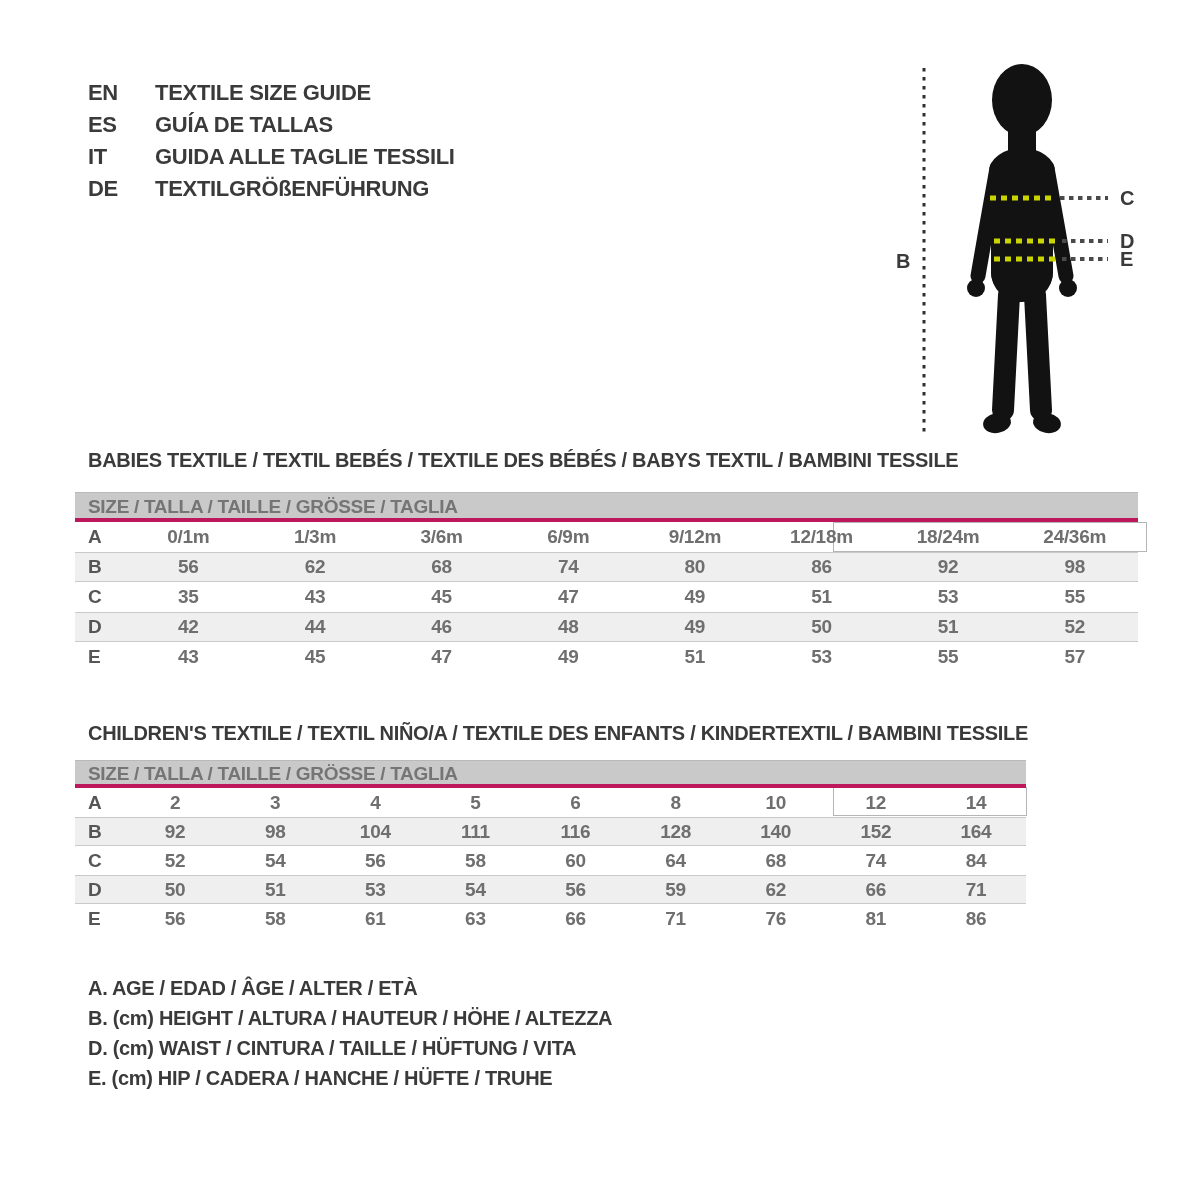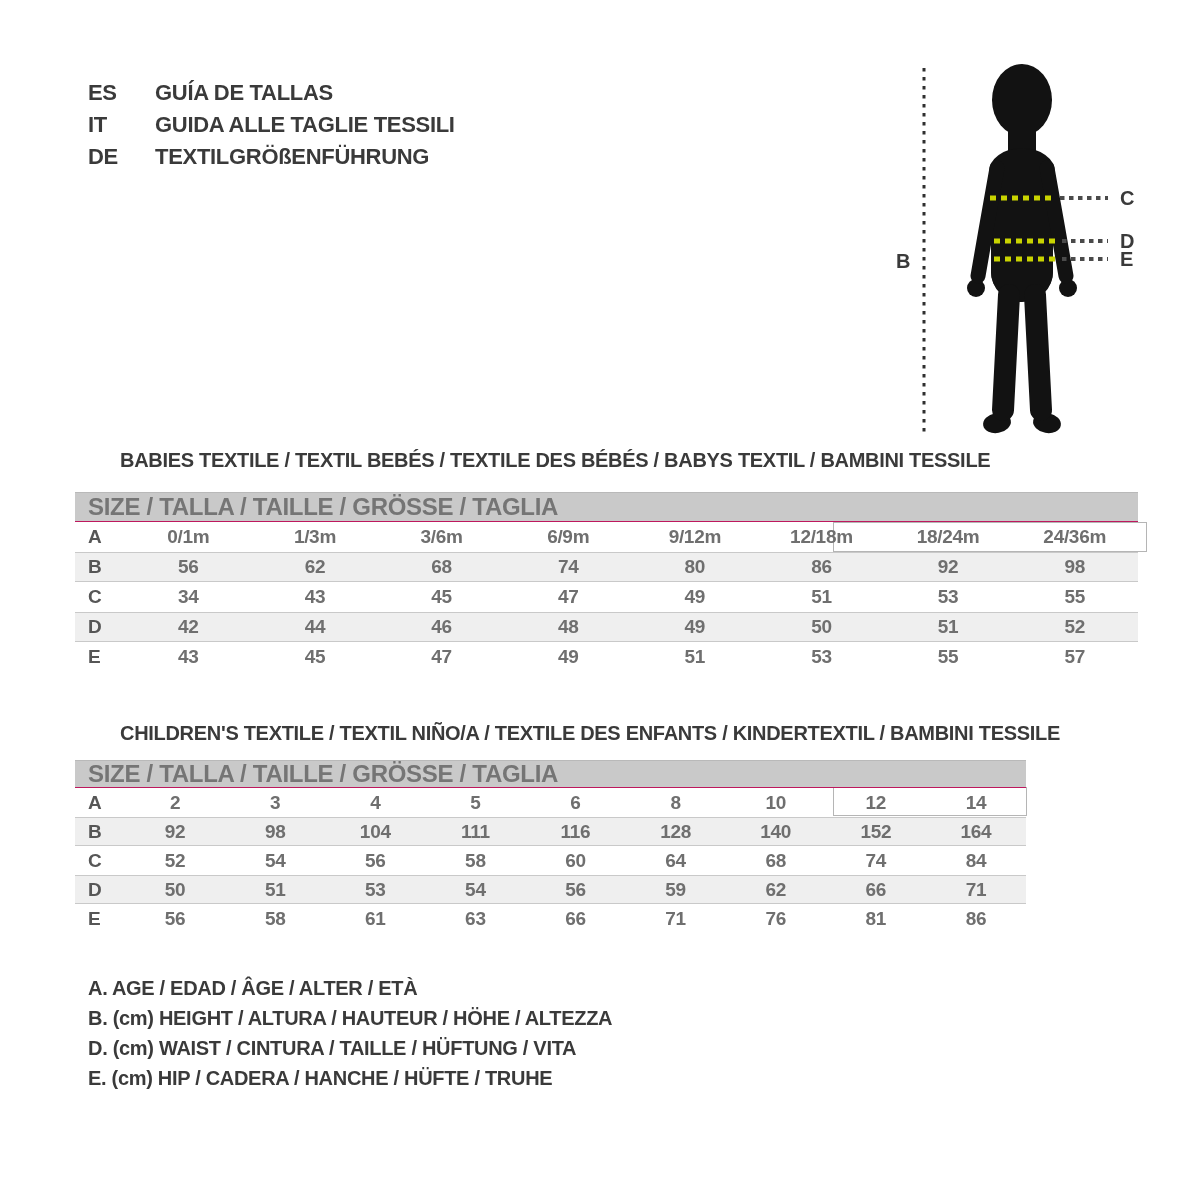--- a/index.html
+++ b/index.html
@@ -6,31 +6,31 @@
   #page{
     position:relative;width:1200px;height:1200px;background:#fff;overflow:hidden;
     font-family:"Liberation Sans","DejaVu Sans",sans-serif;
     letter-spacing:-0.3px;
   }
   
   #languages{position:absolute;left:88px;top:77px;}
   .lang-row{height:32px;line-height:32px;font-size:22px;font-weight:700;color:var(--text);white-space:nowrap;}
   .lang-code{display:inline-block;width:67px;}
   
-  .section-title{position:absolute;left:88px;font-size:20px;font-weight:700;color:var(--text);white-space:nowrap;margin-left:32px;}
+  .section-title{position:absolute;left:88px;font-size:20px;font-weight:700;color:var(--text);white-space:nowrap;}
   #babies-title{top:449px;}
   #children-title{top:722px;}
   
   .size-table{position:absolute;left:75px;z-index:1;}
   #babies-table{top:492px;width:1063px;}
   #children-table{top:760px;width:951px;}
   .thead{
     background:var(--header-bar-bg);color:var(--header-bar-text);
-    font-size:24px;font-weight:700;padding-left:13px;
-    border-top:1px solid #b9b9b9;border-bottom:1px solid #be185d;box-sizing:border-box;
+    font-size:19px;font-weight:700;padding-left:13px;
+    border-top:1px solid #b9b9b9;border-bottom:4px solid #be185d;box-sizing:border-box;
   }
   #babies-table .thead{height:30px;line-height:28px;}
   #children-table .thead{height:28px;line-height:26px;}
   .trow{display:flex;align-items:center;font-size:19px;font-weight:700;}
   #babies-table .trow{height:30px;}
   #children-table .trow{height:29px;}
   .trow.zebra{
     background:var(--zebra-row-bg);
     box-shadow:inset 0 1px 0 var(--row-border), inset 0 -1px 0 var(--row-border);
   }
@@ -46,20 +46,21 @@
   
   #figure-svg{position:absolute;left:880px;top:50px;}
   #figure-svg text{font-family:"Liberation Sans","DejaVu Sans",sans-serif;font-size:20px;font-weight:700;}
 </style>
 </head>
 <body>
 
 <div id="page" style="--text: #3a3a3a; --table-text: #6f6f6f; --row-label-text: #565656; --header-bar-bg: #c9c9c9; --header-bar-text: #757575; --zebra-row-bg: #efefef; --row-border: #c9c9c9; --highlight-border: #b5b5b5; --silhouette: #121212; --measure-line-dark: #2f2f2f; --measure-dash-on-body: #c9d400; --measure-dash-off-body: #4a4a4a;">
 
   <div id="languages">
+      <div class="lang-row"><span class="lang-code">EN</span><span>TEXTILE SIZE GUIDE</span></div>
       <div class="lang-row"><span class="lang-code">ES</span><span>GUÍA DE TALLAS</span></div>
       <div class="lang-row"><span class="lang-code">IT</span><span>GUIDA ALLE TAGLIE TESSILI</span></div>
       <div class="lang-row"><span class="lang-code">DE</span><span>TEXTILGRÖßENFÜHRUNG</span></div>
     </div>
 
   <svg id="figure-svg" width="270" height="400" viewBox="880 50 270 400">
 
     <line x1="924" y1="68" x2="924" y2="433" stroke-width="3" stroke-dasharray="3.5 5.5" stroke="#2f2f2f"></line>
 
     <g fill="#121212">
@@ -122,21 +123,21 @@
           <span class="tcell">62</span>
           <span class="tcell">68</span>
           <span class="tcell">74</span>
           <span class="tcell">80</span>
           <span class="tcell">86</span>
           <span class="tcell">92</span>
           <span class="tcell">98</span>
         </div>
         <div class="trow">
           <span class="tlabel">C</span>
-          <span class="tcell">34</span>
+          <span class="tcell">35</span>
           <span class="tcell">43</span>
           <span class="tcell">45</span>
           <span class="tcell">47</span>
           <span class="tcell">49</span>
           <span class="tcell">51</span>
           <span class="tcell">53</span>
           <span class="tcell">55</span>
         </div>
         <div class="trow zebra">
           <span class="tlabel">D</span>

